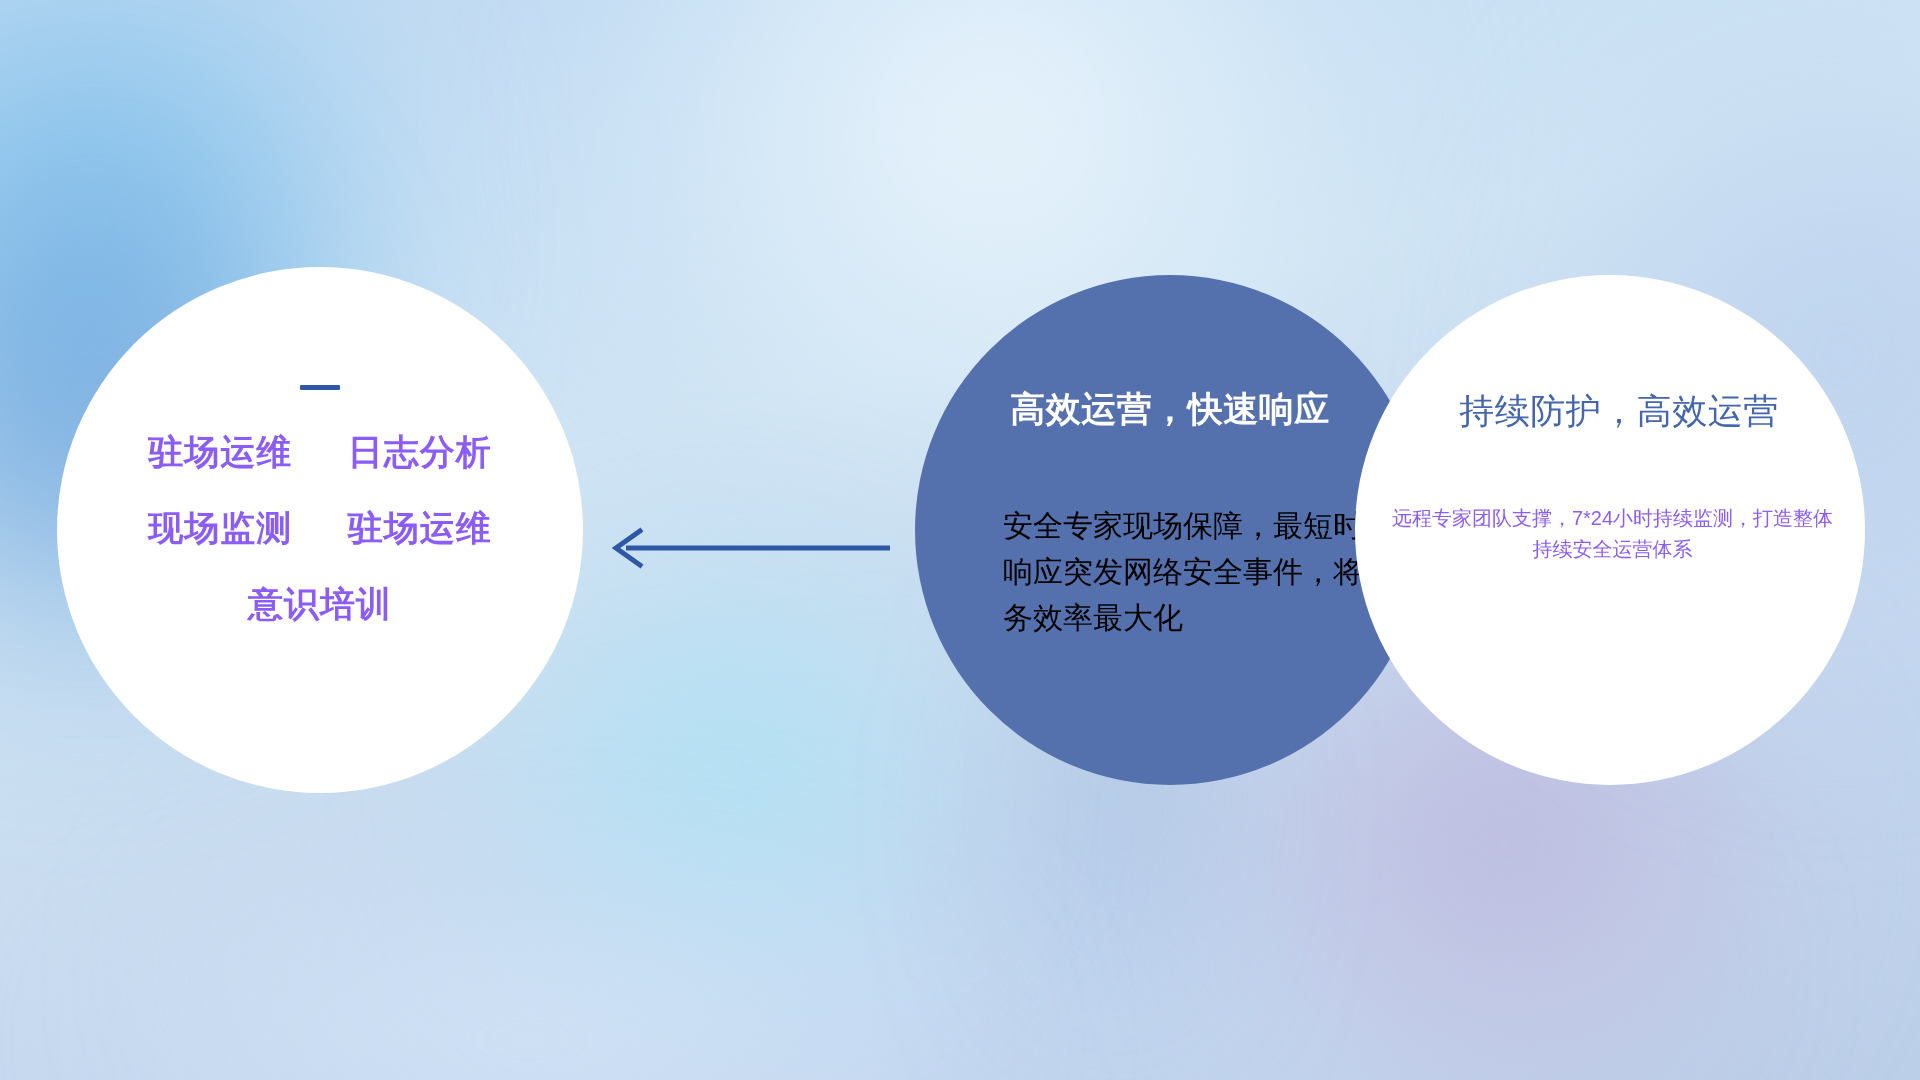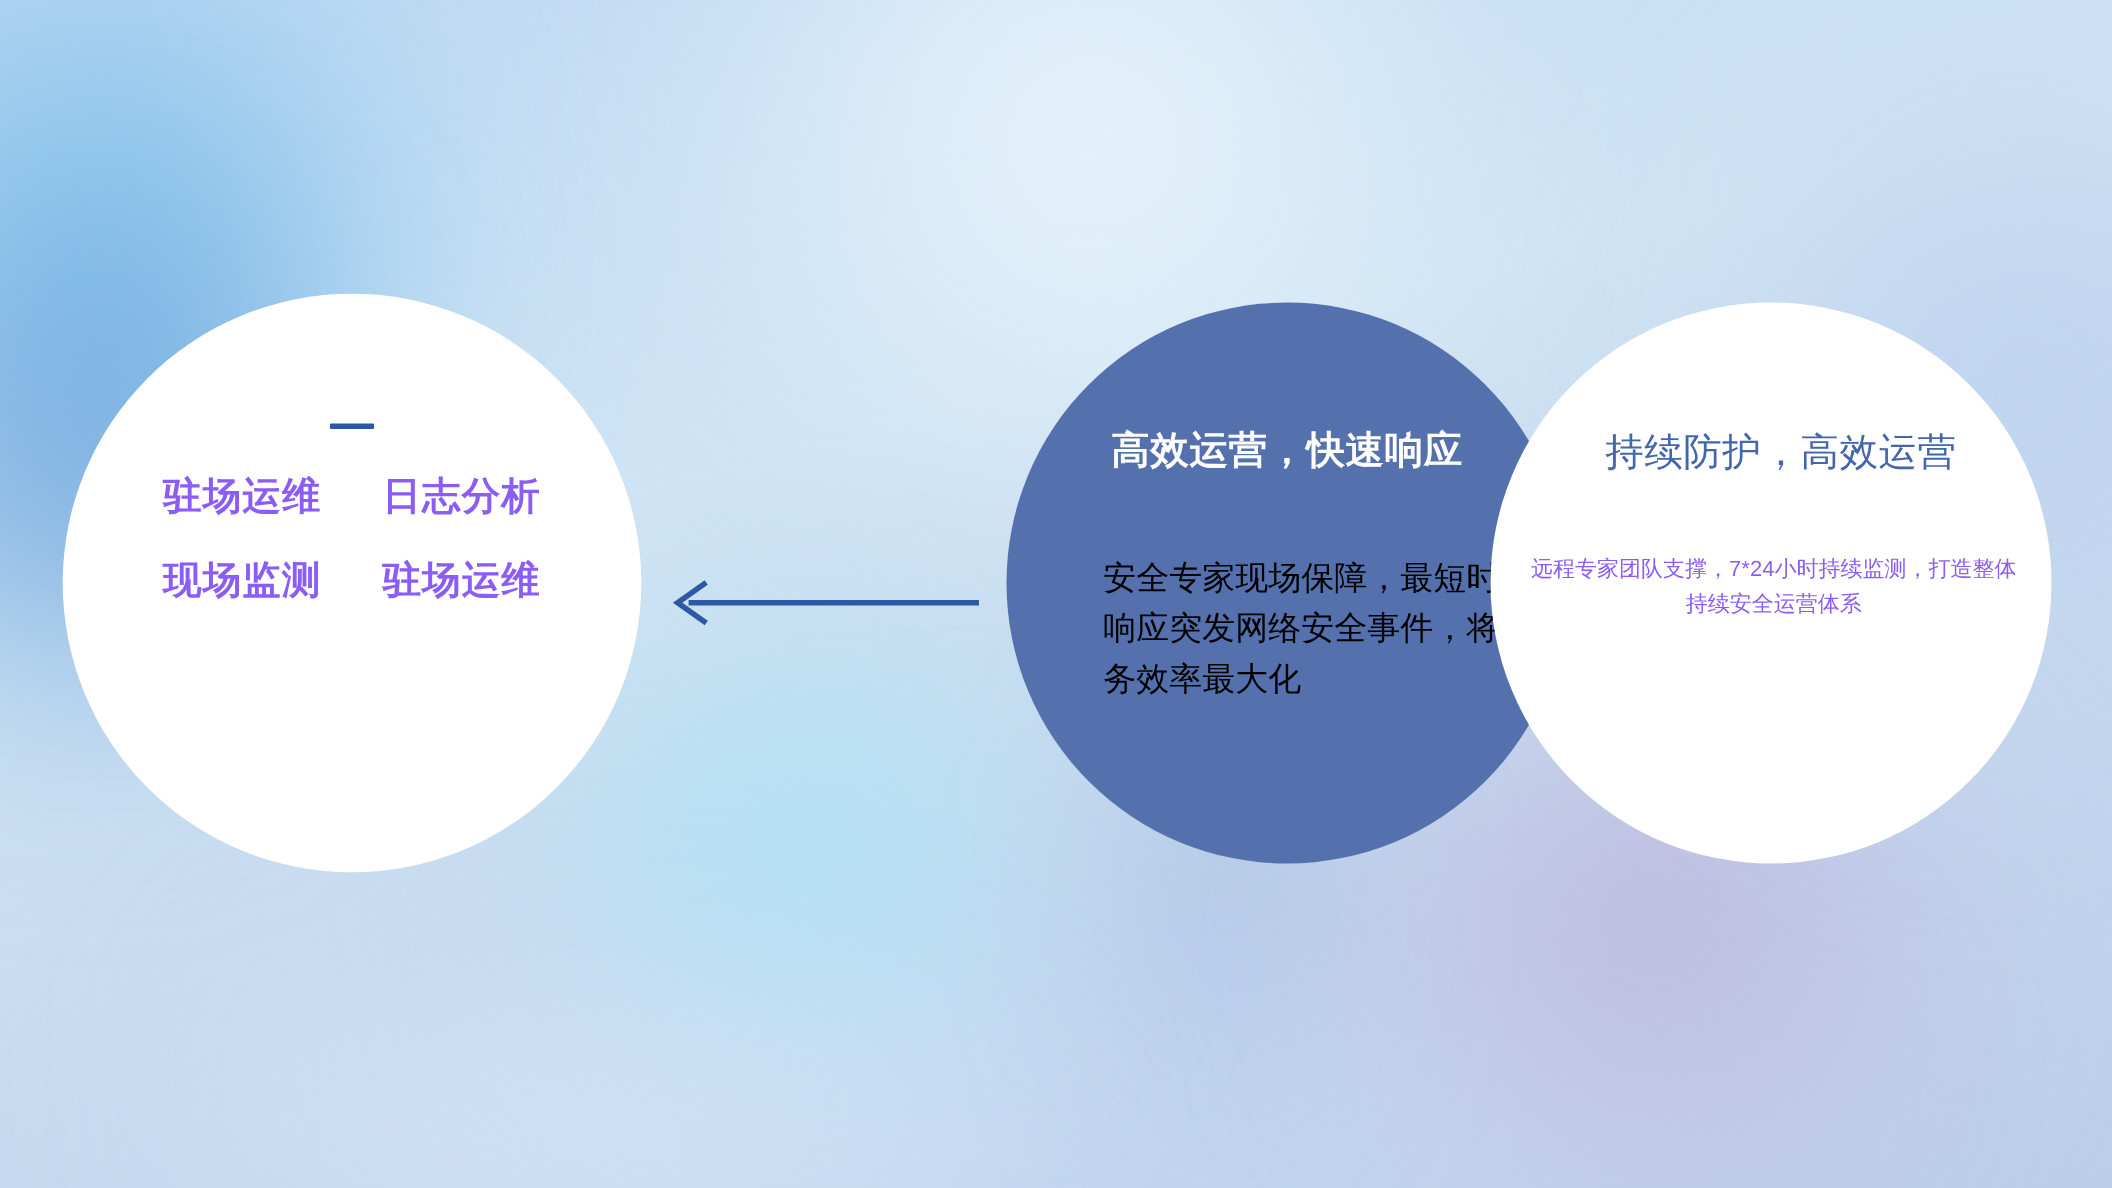--- a/index.html
+++ b/index.html
@@ -215,20 +215,23 @@
         <span class="gap"></span>
         <span>日志分析</span>
       </div>
 
       <div class="tag-row">
         <span>现场监测</span>
         <span class="gap"></span>
         <span>驻场运维</span>
       </div>
 
+      <div class="tag-row last">
+        <span>意识培训</span>
+      </div>
     </div>
   </div>
 
   <div class="circle circle-mid">
     <div class="mid-title">高效运营，快速响应</div>
     <div class="mid-body">安全专家现场保障，最短时间响应突发网络安全事件，将服务效率最大化</div>
   </div>
 
   <div class="circle circle-right">
     <div class="right-title">持续防护，高效运营</div>

